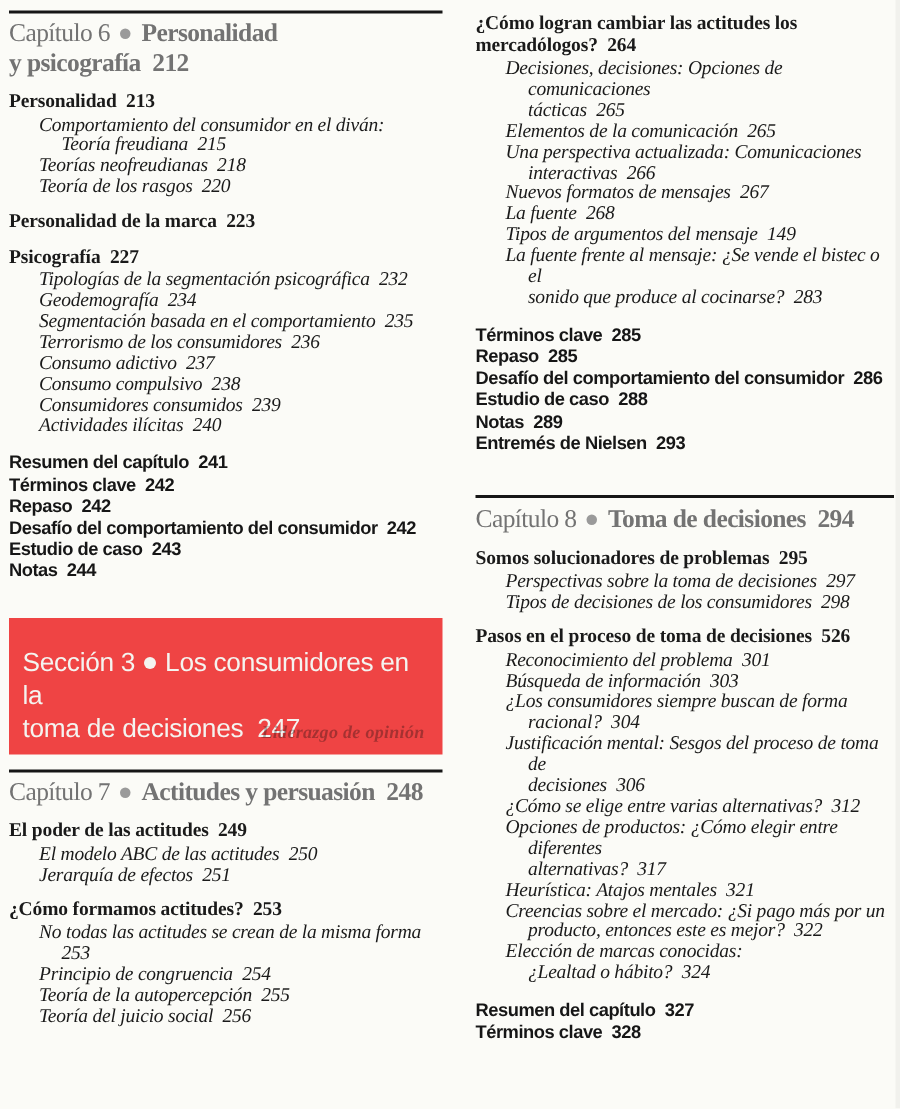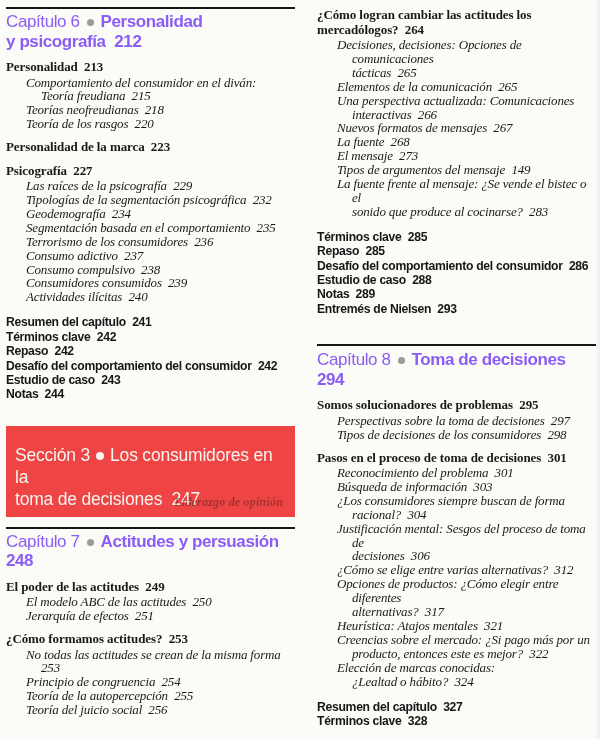--- a/index.html
+++ b/index.html
@@ -11,22 +11,22 @@
   }
   .page{display:flex;padding:6px 4px 0 6px;gap:22px;box-sizing:border-box;}
   .col{box-sizing:border-box;}
   .col-left{width:289px;}
   .col-right{width:279px;}
 
   .rule{height:0;border-top:2px solid #161616;margin:1px 0 3px;}
   .end + .rule{margin-top:28px;margin-bottom:4px;}
 
   .chapter{
-    font-family:Liberation Sans, sans-serif;font-weight:bold;
-    font-size:17px;line-height:19.5px;letter-spacing:-0.4px;color:#8b5cf6;
+    font-family:Liberation Serif, serif;font-weight:bold;
+    font-size:17px;line-height:19.5px;letter-spacing:-0.4px;color:#737373;
     margin:3px 0 6px;white-space:pre-wrap;
   }
   .ch-num{font-weight:normal;}
 
   .dot{display:inline-block;width:7px;height:7px;border-radius:50%;
     background:#9a9a9a;margin:0 7px;vertical-align:1px;}
 
   .head{
     font-family:"Liberation Serif",serif;font-weight:bold;
     font-size:13px;line-height:14.5px;letter-spacing:-0.1px;
@@ -71,21 +71,20 @@
       <div class="rule"></div>
       <h2 class="chapter"><span class="ch-num">Capítulo 6</span><span class="dot"></span><span class="ch-title">Personalidad
 y psicografía  212</span></h2>
       <div class="head">Personalidad  213</div>
       <div class="sub">Comportamiento del consumidor en el diván:
 Teoría freudiana  215</div>
       <div class="sub">Teorías neofreudianas  218</div>
       <div class="sub">Teoría de los rasgos  220</div>
       <div class="head">Personalidad de la marca  223</div>
       <div class="head">Psicografía  227</div>
-      <div class="sub">Las raíces de la psicografía  229</div>
       <div class="sub">Tipologías de la segmentación psicográfica  232</div>
       <div class="sub">Geodemografía  234</div>
       <div class="sub">Segmentación basada en el comportamiento  235</div>
       <div class="sub">Terrorismo de los consumidores  236</div>
       <div class="sub">Consumo adictivo  237</div>
       <div class="sub">Consumo compulsivo  238</div>
       <div class="sub">Consumidores consumidos  239</div>
       <div class="sub">Actividades ilícitas  240</div>
       <div class="end">Resumen del capítulo  241</div>
       <div class="end">Términos clave  242</div>
@@ -109,36 +108,35 @@
   <div class="col col-right">
       <div class="head">¿Cómo logran cambiar las actitudes los
 mercadólogos?  264</div>
       <div class="sub">Decisiones, decisiones: Opciones de comunicaciones
 tácticas  265</div>
       <div class="sub">Elementos de la comunicación  265</div>
       <div class="sub">Una perspectiva actualizada: Comunicaciones
 interactivas  266</div>
       <div class="sub">Nuevos formatos de mensajes  267</div>
       <div class="sub">La fuente  268</div>
-      <div class="sub">El mensaje  273</div>
       <div class="sub">Tipos de argumentos del mensaje  149</div>
       <div class="sub">La fuente frente al mensaje: ¿Se vende el bistec o el
 sonido que produce al cocinarse?  283</div>
       <div class="end">Términos clave  285</div>
       <div class="end">Repaso  285</div>
       <div class="end">Desafío del comportamiento del consumidor  286</div>
       <div class="end">Estudio de caso  288</div>
       <div class="end">Notas  289</div>
       <div class="end">Entremés de Nielsen  293</div>
       <div class="rule"></div>
       <h2 class="chapter"><span class="ch-num">Capítulo 8</span><span class="dot"></span><span class="ch-title">Toma de decisiones  294</span></h2>
       <div class="head">Somos solucionadores de problemas  295</div>
       <div class="sub">Perspectivas sobre la toma de decisiones  297</div>
       <div class="sub">Tipos de decisiones de los consumidores  298</div>
-      <div class="head">Pasos en el proceso de toma de decisiones  301</div>
+      <div class="head">Pasos en el proceso de toma de decisiones  526</div>
       <div class="sub">Reconocimiento del problema  301</div>
       <div class="sub">Búsqueda de información  303</div>
       <div class="sub">¿Los consumidores siempre buscan de forma
 racional?  304</div>
       <div class="sub">Justificación mental: Sesgos del proceso de toma de
 decisiones  306</div>
       <div class="sub">¿Cómo se elige entre varias alternativas?  312</div>
       <div class="sub">Opciones de productos: ¿Cómo elegir entre diferentes
 alternativas?  317</div>
       <div class="sub">Heurística: Atajos mentales  321</div>

